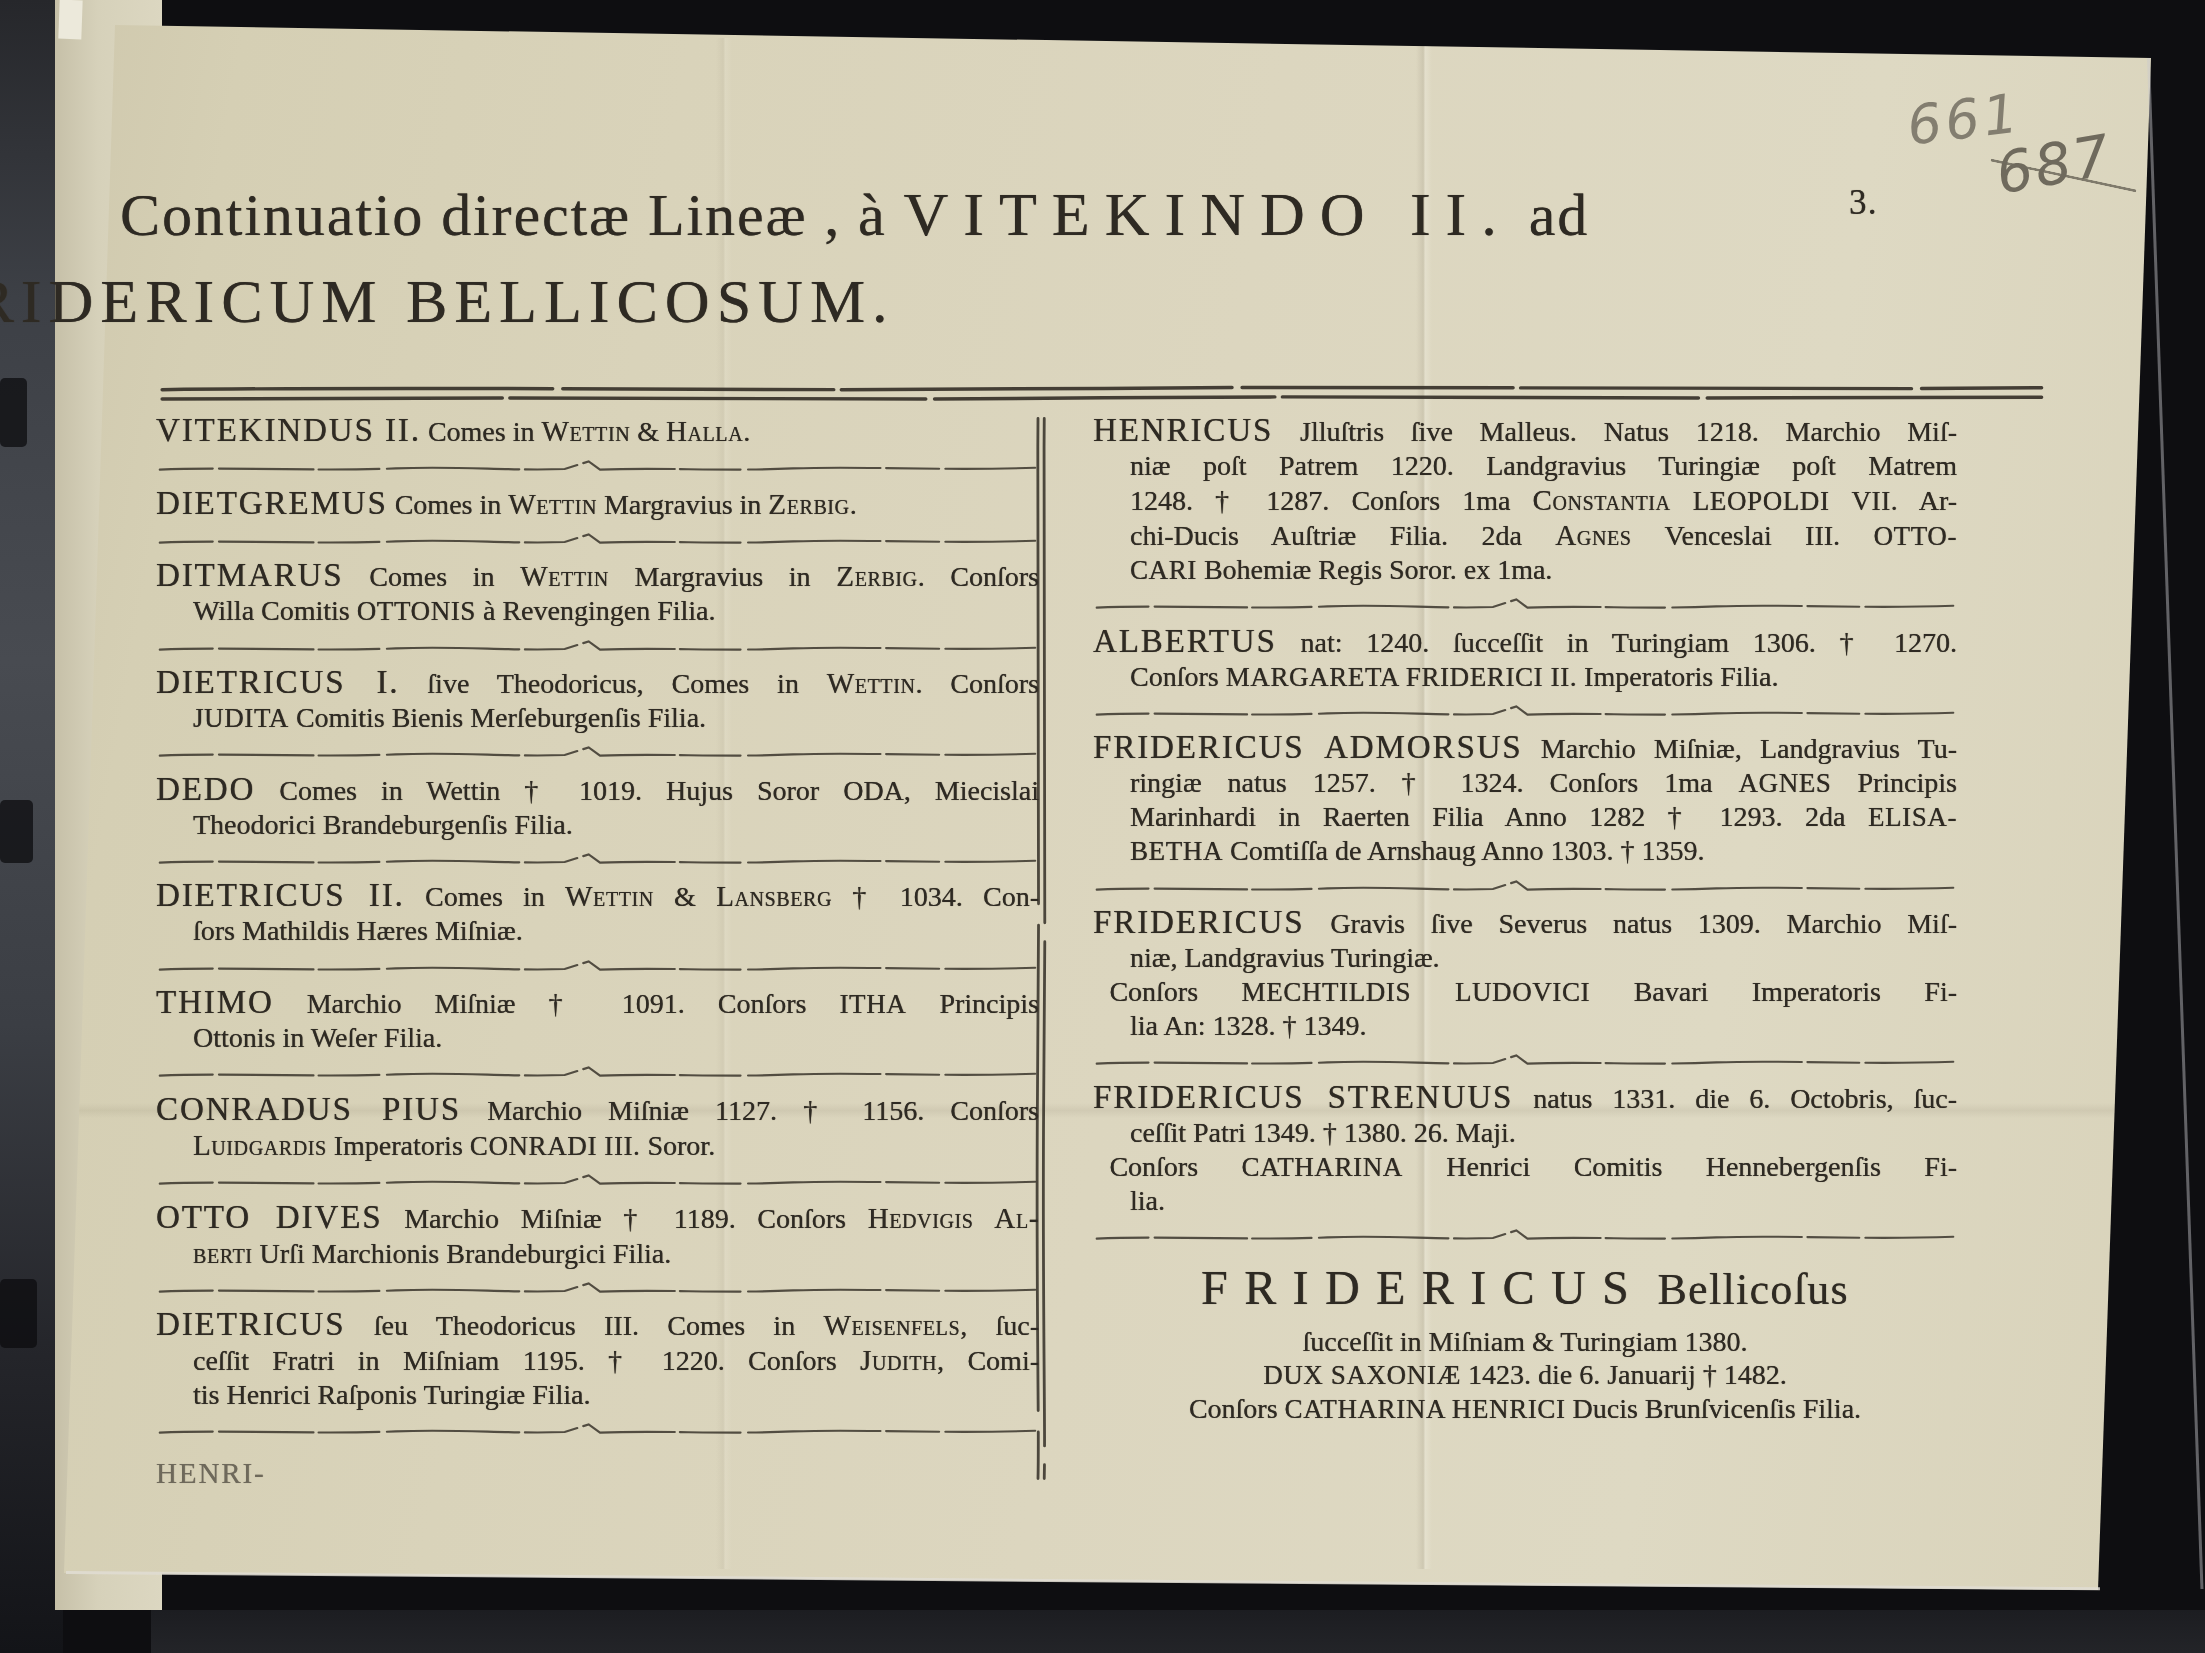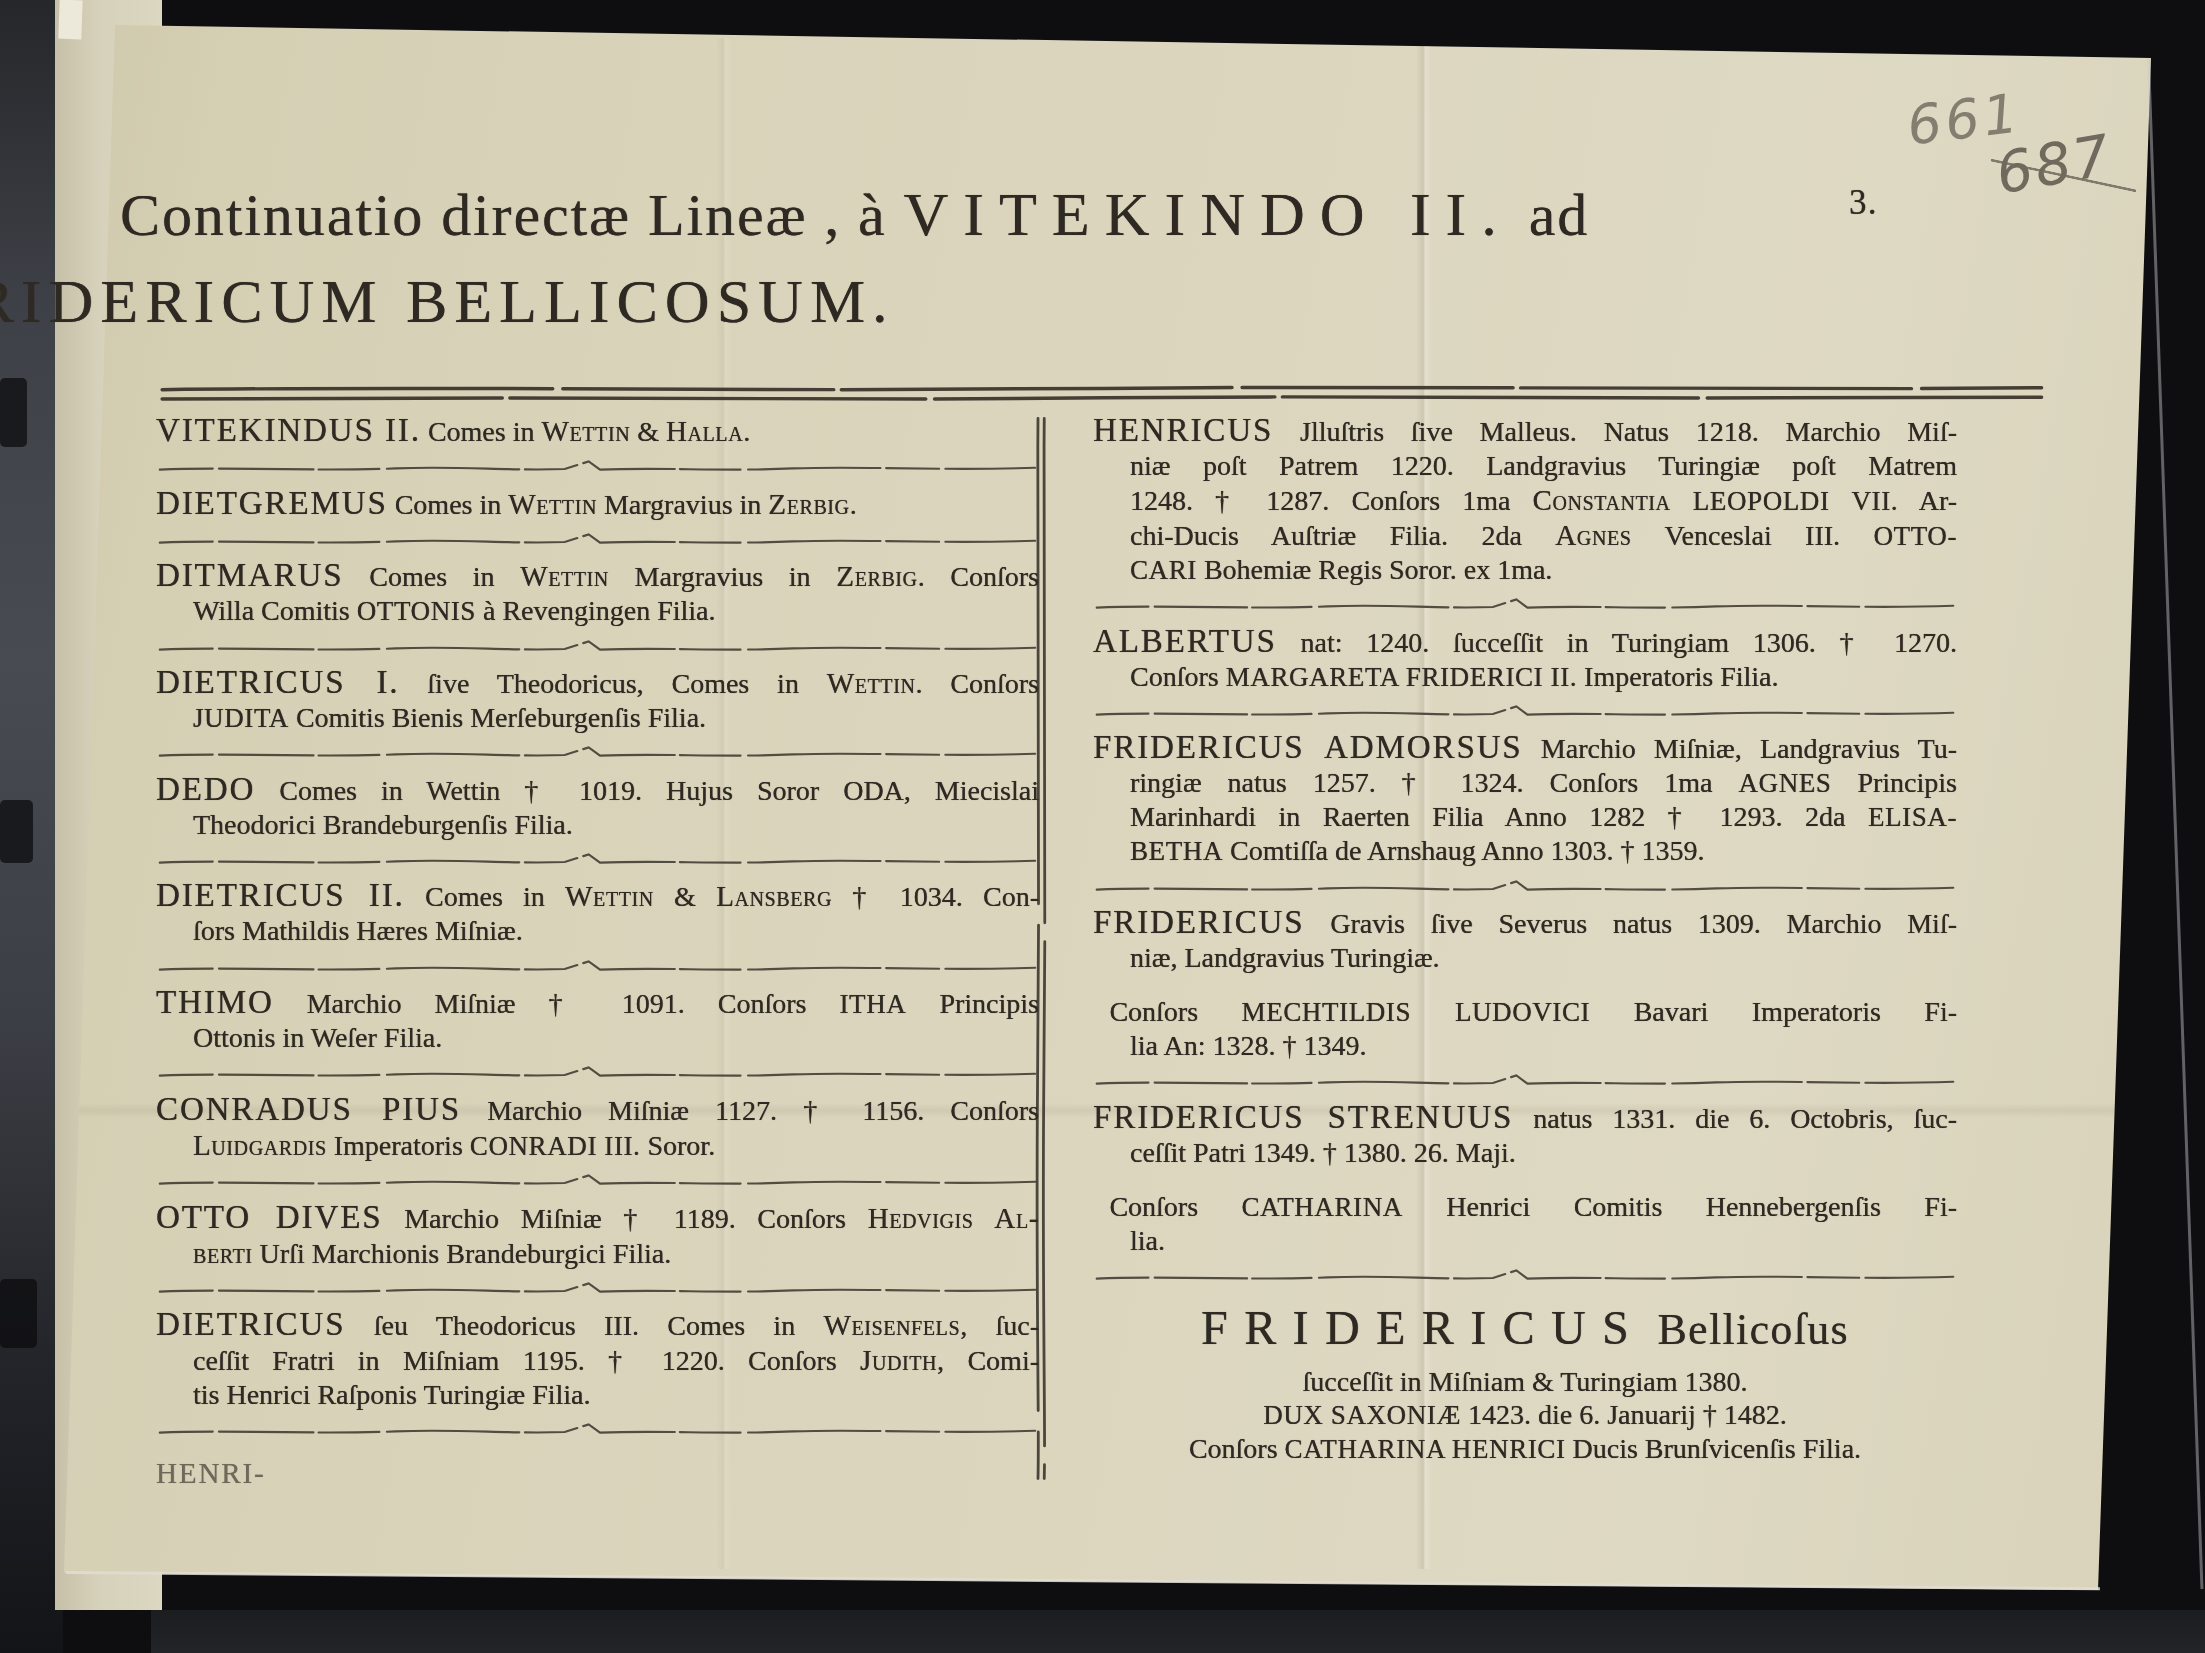--- a/index.html
+++ b/index.html
@@ -60,21 +60,21 @@
   #midrule{position:absolute;left:1033px;top:416px;}
   svg.rule path,svg.sep path{fill:none;stroke:#332e26;stroke-linecap:round;}
   
   .col{position:absolute;top:413px;font-size:28px;line-height:34px;}
   #colL{left:156px;width:883px;}
   #colR{left:1093px;width:864px;}
   .entry{margin:0;}
   .line{display:block;}
   .line.just{text-align:justify;text-align-last:justify;}
   .line.ind1{padding-left:37px;}
-  .line.ind2{padding-left:16.4px;margin-top:20px;}
+  .line.ind2{padding-left:16.4px;}
   .seg-lead{font-size:33px;letter-spacing:1.9px;}
   .seg-caps{font-size:27px;letter-spacing:0.6px;}
   .seg-sc{font-variant:small-caps;font-size:29px;letter-spacing:0.6px;}
   svg.sep{display:block;margin:8.2px 0 9.5px 0;}
   .catchword{margin-top:16.4px;text-align:left;padding-right:81px;font-size:29px;letter-spacing:1.9px;opacity:.62;}
   
   .final{margin-top:16.4px;text-align:center;}
   .final .fb-name{line-height:53px;margin-bottom:3.8px;white-space:nowrap;}
   .final .fb-caps{font-size:48px;letter-spacing:16.4px;}
   .final .fb-rest{font-size:44px;letter-spacing:1.3px;}

